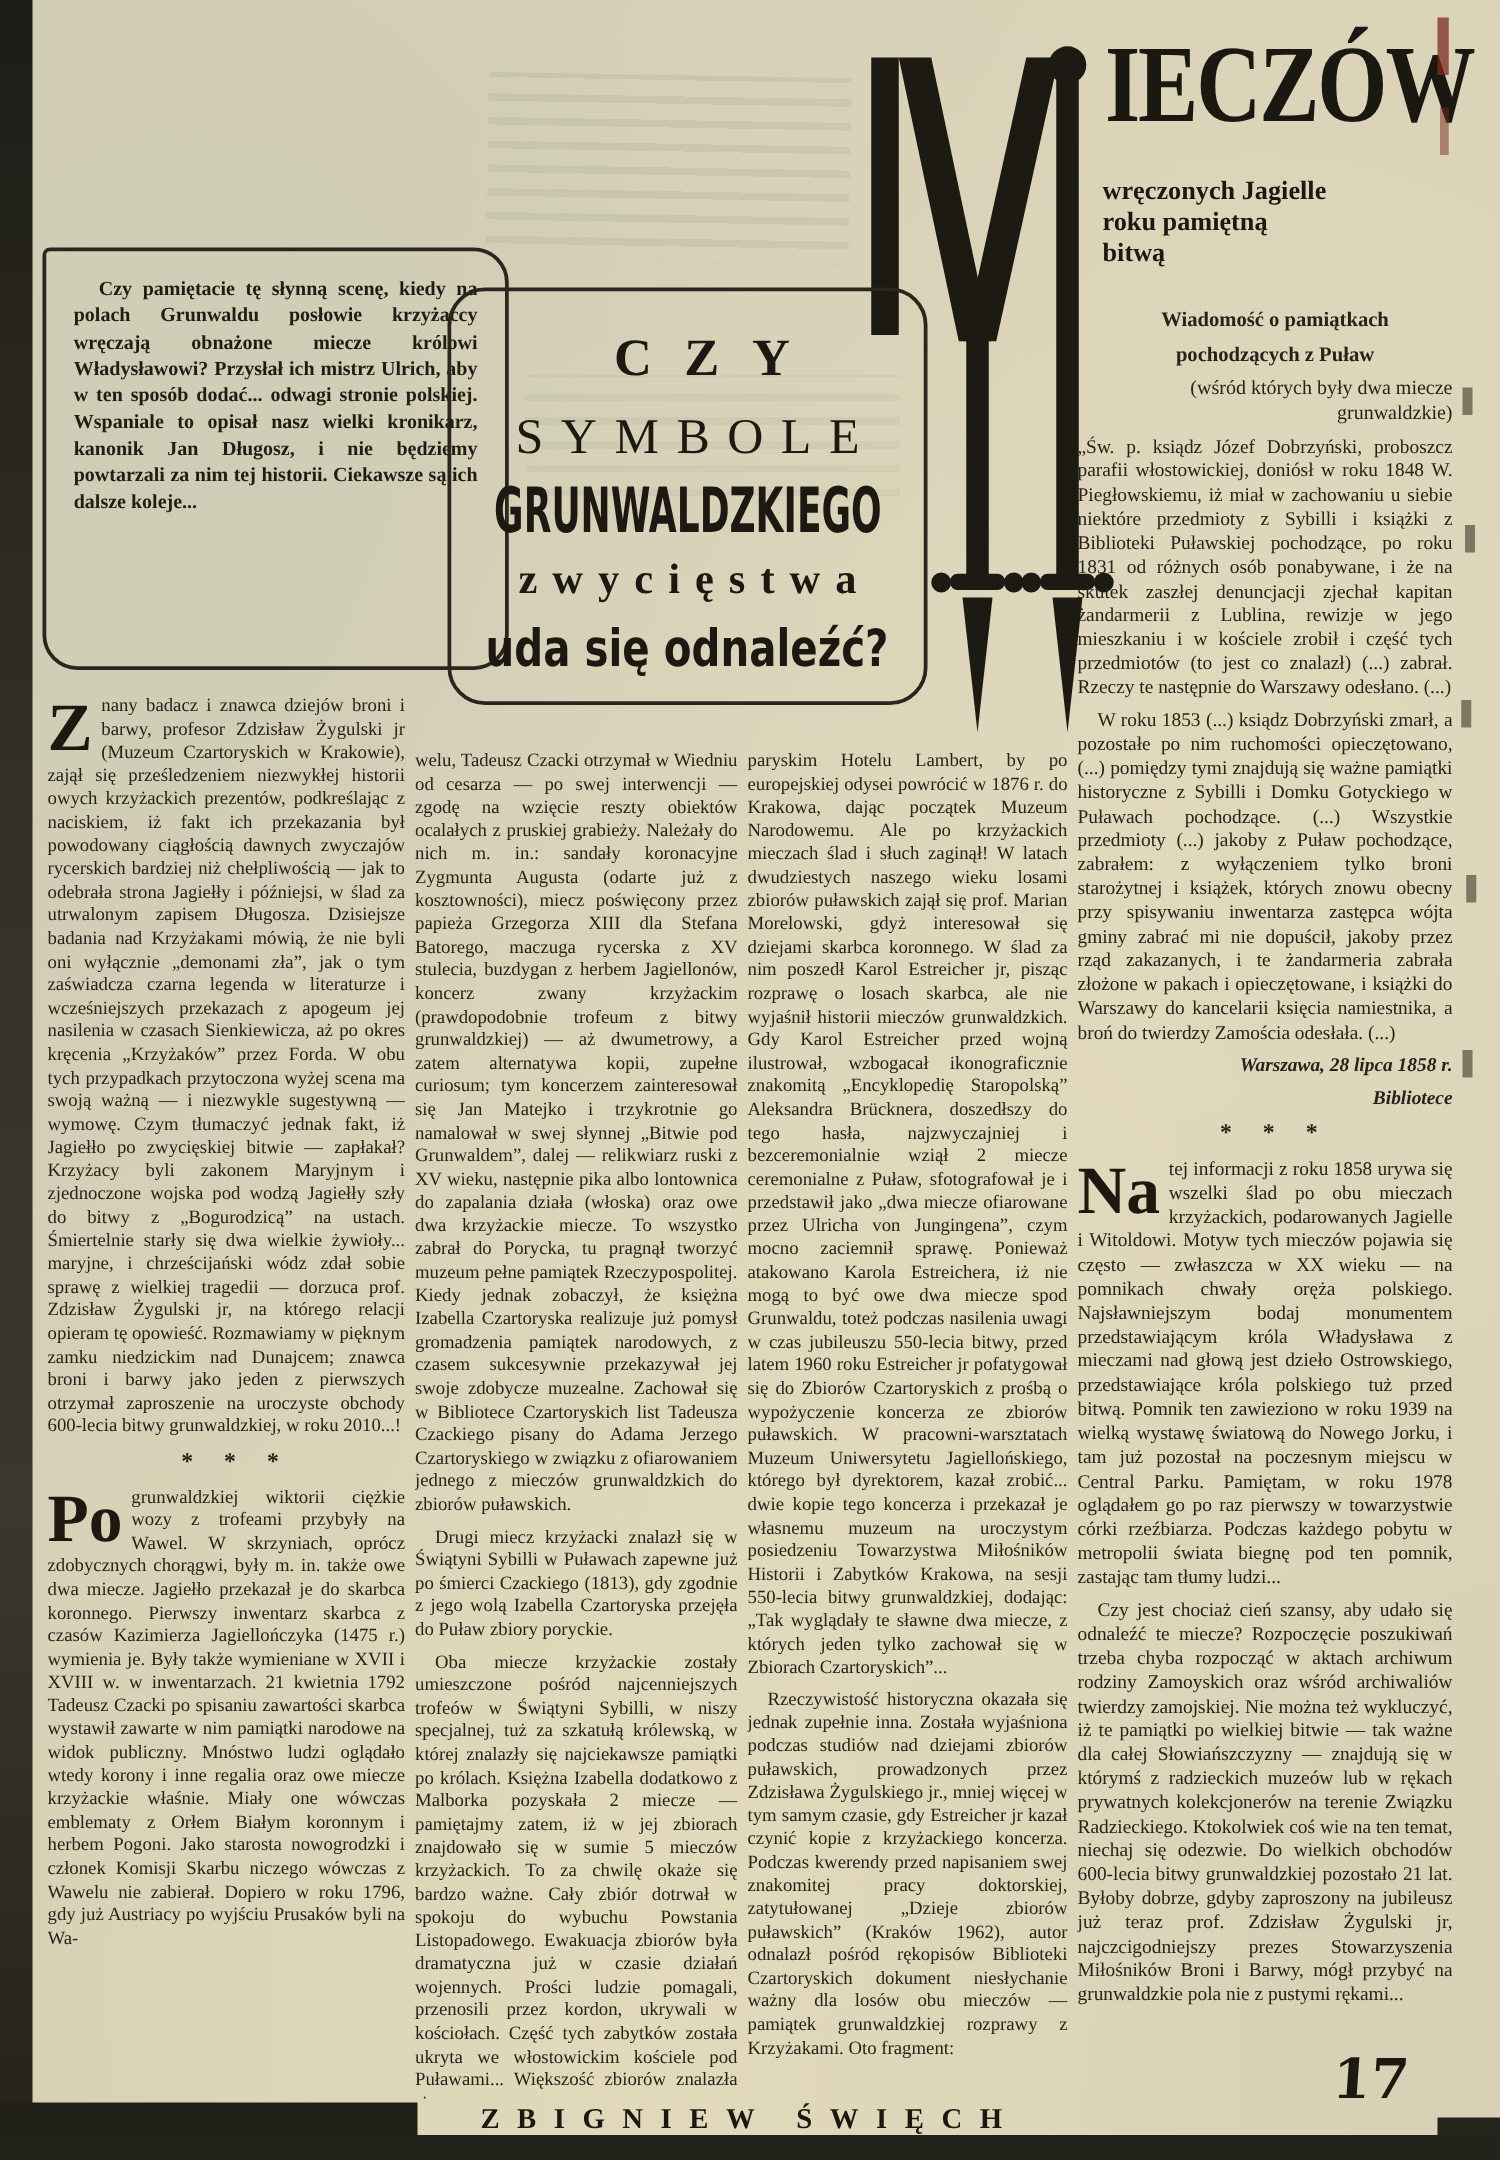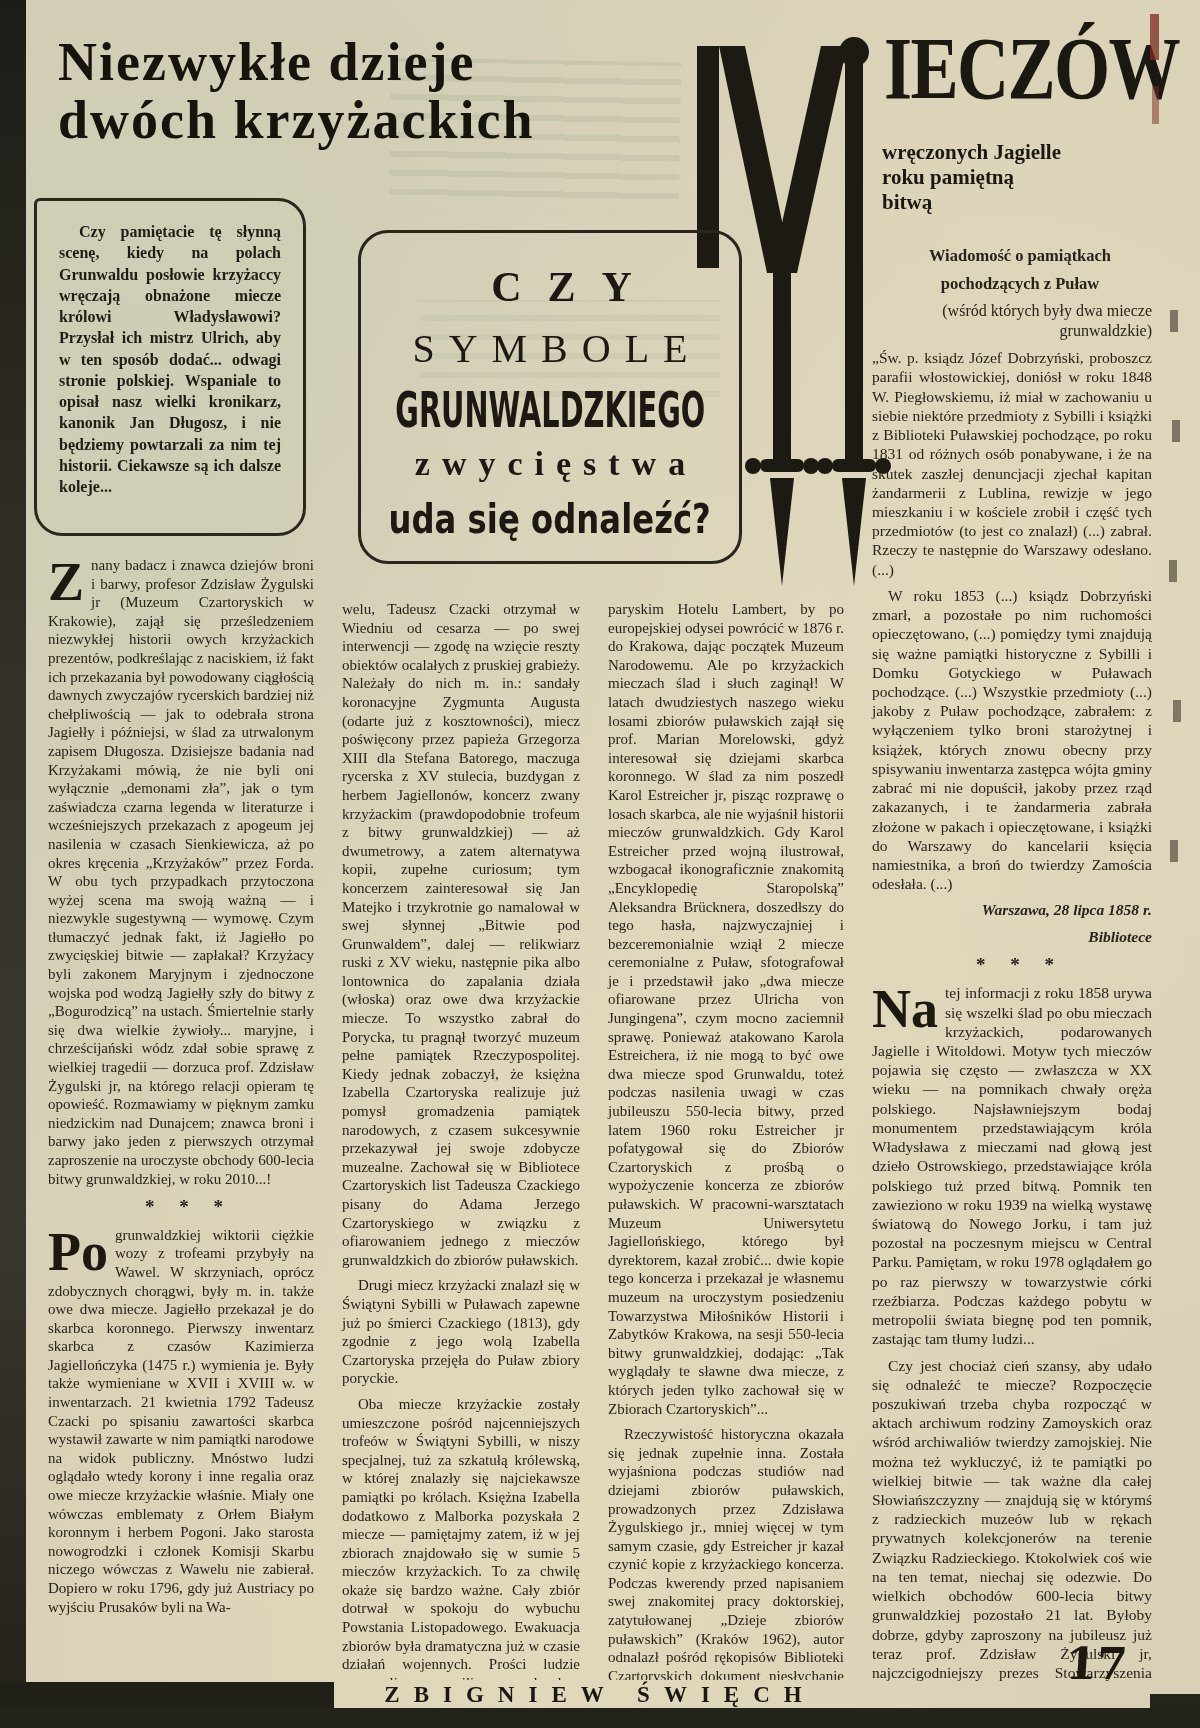--- a/index.html
+++ b/index.html
@@ -31,21 +31,21 @@
   
   #title{position:absolute;left:58px;top:34px;width:640px;
     font-weight:bold;font-size:54px;line-height:1.07;letter-spacing:2px;color:#17130d;}
   #word-big{position:absolute;left:884px;top:18px;
     font-weight:bold;font-size:88px;letter-spacing:-2px;color:#1b1812;
     transform:scale(.82,1.0);transform-origin:left top;white-space:nowrap;}
   #subtitle{position:absolute;left:882px;top:140px;width:300px;
     font-weight:bold;font-size:21px;line-height:1.18;color:#1b1812;}
   #monogram{position:absolute;left:655px;top:28px;}
   
-  #lead-box{position:absolute;left:34px;top:198px;width:272px;height:338px;
+  #lead-box{position:absolute;left:34px;top:198px;width:373px;height:338px;
     border:3px solid #2c271e;border-radius:6px 28px 28px 28px;box-sizing:border-box;
     padding:20px 22px;}
   #lead-box p{margin:0;font-weight:bold;font-size:16px;line-height:1.33;
     text-align:justify;text-indent:20px;color:#211d15;}
   
   #headline-box{position:absolute;left:358px;top:230px;width:384px;height:334px;
     border:3.5px solid #2a261d;border-radius:30px;box-sizing:border-box;
     display:flex;flex-direction:column;justify-content:space-between;align-items:center;
     padding:30px 8px 20px;}
   .hb-line{color:#1d1912;white-space:nowrap;}
@@ -55,21 +55,21 @@
     transform:scale(.72,1.25);}
   #hb4{font-weight:bold;font-size:34px;letter-spacing:12px;margin-right:-12px;}
   #hb5{font-family:"DejaVu Sans",sans-serif;font-weight:bold;font-size:38px;
     transform:scale(.85,1.08);}
   
   .col{position:absolute;text-align:justify;overflow:hidden;color:#28231a;}
   #col1{left:38px;top:556px;width:286px;height:1096px;font-size:15px;line-height:1.24;}
   #col2{left:332px;top:600px;width:258px;height:1080px;font-size:15px;line-height:1.24;}
   #col3{left:598px;top:600px;width:256px;height:1080px;font-size:15px;line-height:1.24;}
   #col4{left:862px;top:246px;width:300px;height:1436px;font-size:15.5px;line-height:1.24;}
-  .col p{margin:0 10px 7px;text-indent:16px;}
+  .col p{margin:0 0 7px;text-indent:16px;}
   .col p.no-indent{text-indent:0;}
   .stars{text-align:center;letter-spacing:10px;font-weight:bold;font-size:19px;
     margin:3px 0 6px;text-indent:0;}
   .dropcap{float:left;font-weight:bold;font-size:54px;line-height:.8;
     padding:5px 7px 0 0;color:#1d1810;}
   .col4-head{font-weight:bold;text-align:center;font-size:16.5px;line-height:1.25;
     text-indent:0;margin:0;}
   .col4-sub{text-align:right;font-size:16px;line-height:1.25;text-indent:0;margin:0 0 8px;}
   .dateline{text-align:right;font-style:italic;font-weight:bold;margin:2px 8px 0 0;text-indent:0;}
   .signature{text-align:right;font-style:italic;font-weight:bold;margin:0 14px 4px 0;text-indent:0;}
@@ -81,24 +81,20 @@
     transform:skewX(-4deg);}
 </style>
 </head>
 <body>
 
 <div id="page">
 
   <div class="ghost" style="left:390px;top:60px;width:290px;height:150px;transform:rotate(1deg);"></div>
   <div class="ghost" style="left:420px;top:300px;width:300px;height:110px;opacity:.7;"></div>
 
-  <div id="title">
-    <div>Niezwykłe dzieje</div>
-    <div>dwóch krzyżackich</div>
-  </div>
 
   <svg id="monogram" width="300" height="560" viewBox="0 0 240 560">
     <g fill="#1d1a14">
 
       <rect x="12" y="18" width="22" height="222"></rect>
       <polygon points="34,18 60,18 108,245 82,245"></polygon>
       <polygon points="136,18 162,18 112,245 86,245"></polygon>
 
       <circle cx="169" cy="24" r="15"></circle>
       <rect x="160" y="36" width="18" height="396"></rect>

